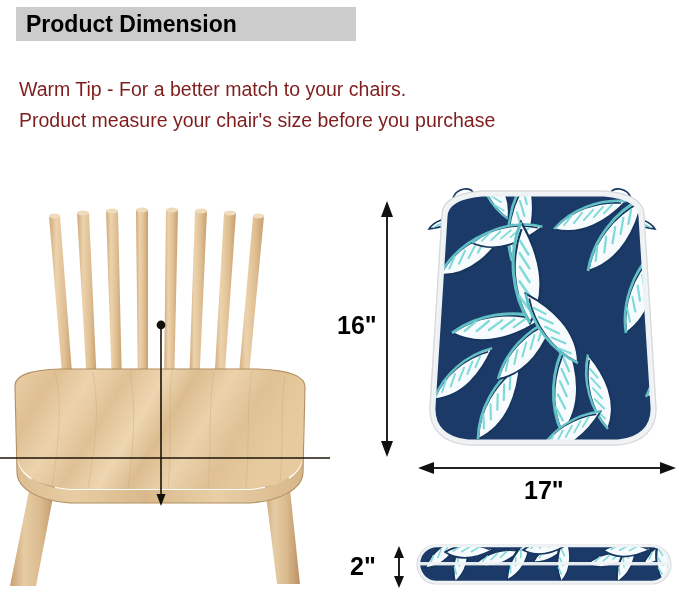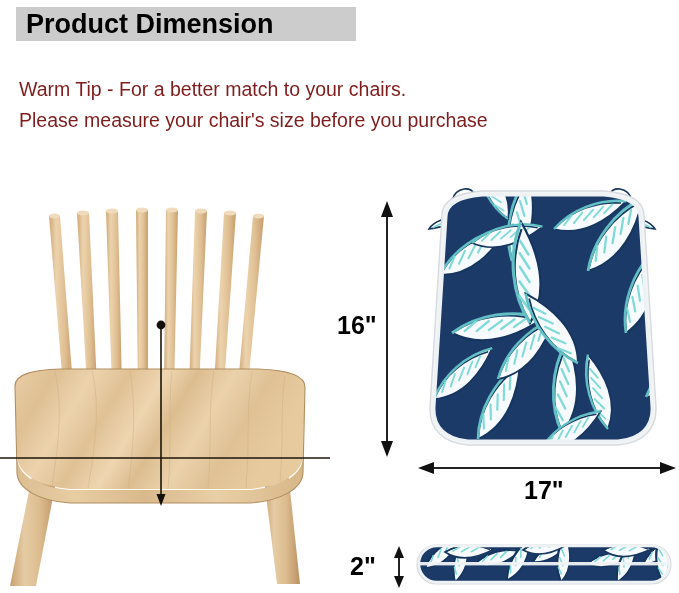--- a/index.html
+++ b/index.html
@@ -29,21 +29,21 @@
     height: 34px;
     background: #cccccc;
   }
   #title-text {
     position: absolute;
     left: 26px;
     top: 8px;
     width: 330px;
     height: 32px;
     line-height: 32px;
-    font-size: 27px;
+    font-size: 23px;
     font-weight: bold;
     color: #000000;
     letter-spacing: 0px;
     white-space: nowrap;
   }
   .tip-line {
     position: absolute;
     left: 19px;
     font-size: 19.5px;
     color: #7f1d1d;
@@ -118,21 +118,21 @@
 </style>
 </head>
 <body>
 
 <div id="page">
 
   <div id="title-box"></div>
   <div id="title-text">Product Dimension</div>
 
   <div class="tip-line" id="tip-line-1">Warm Tip - For a better match to your chairs.</div>
-  <div class="tip-line" id="tip-line-2">Please measure your chair's size before you purchase</div>
+  <div class="tip-line" id="tip-line-2">Product measure your chair's size before you purchase</div>
 
   <div id="chair">
     <svg width="350" height="407" viewBox="0 0 350 407" xmlns="http://www.w3.org/2000/svg">
       <defs>
         <linearGradient id="woodSeat" x1="0" y1="0" x2="1" y2="0.25">
           <stop offset="0%" stop-color="#e9cda5"></stop>
           <stop offset="14%" stop-color="#dfc094"></stop>
           <stop offset="26%" stop-color="#ecd3ad"></stop>
           <stop offset="38%" stop-color="#e0c195"></stop>
           <stop offset="50%" stop-color="#eed6b1"></stop>

